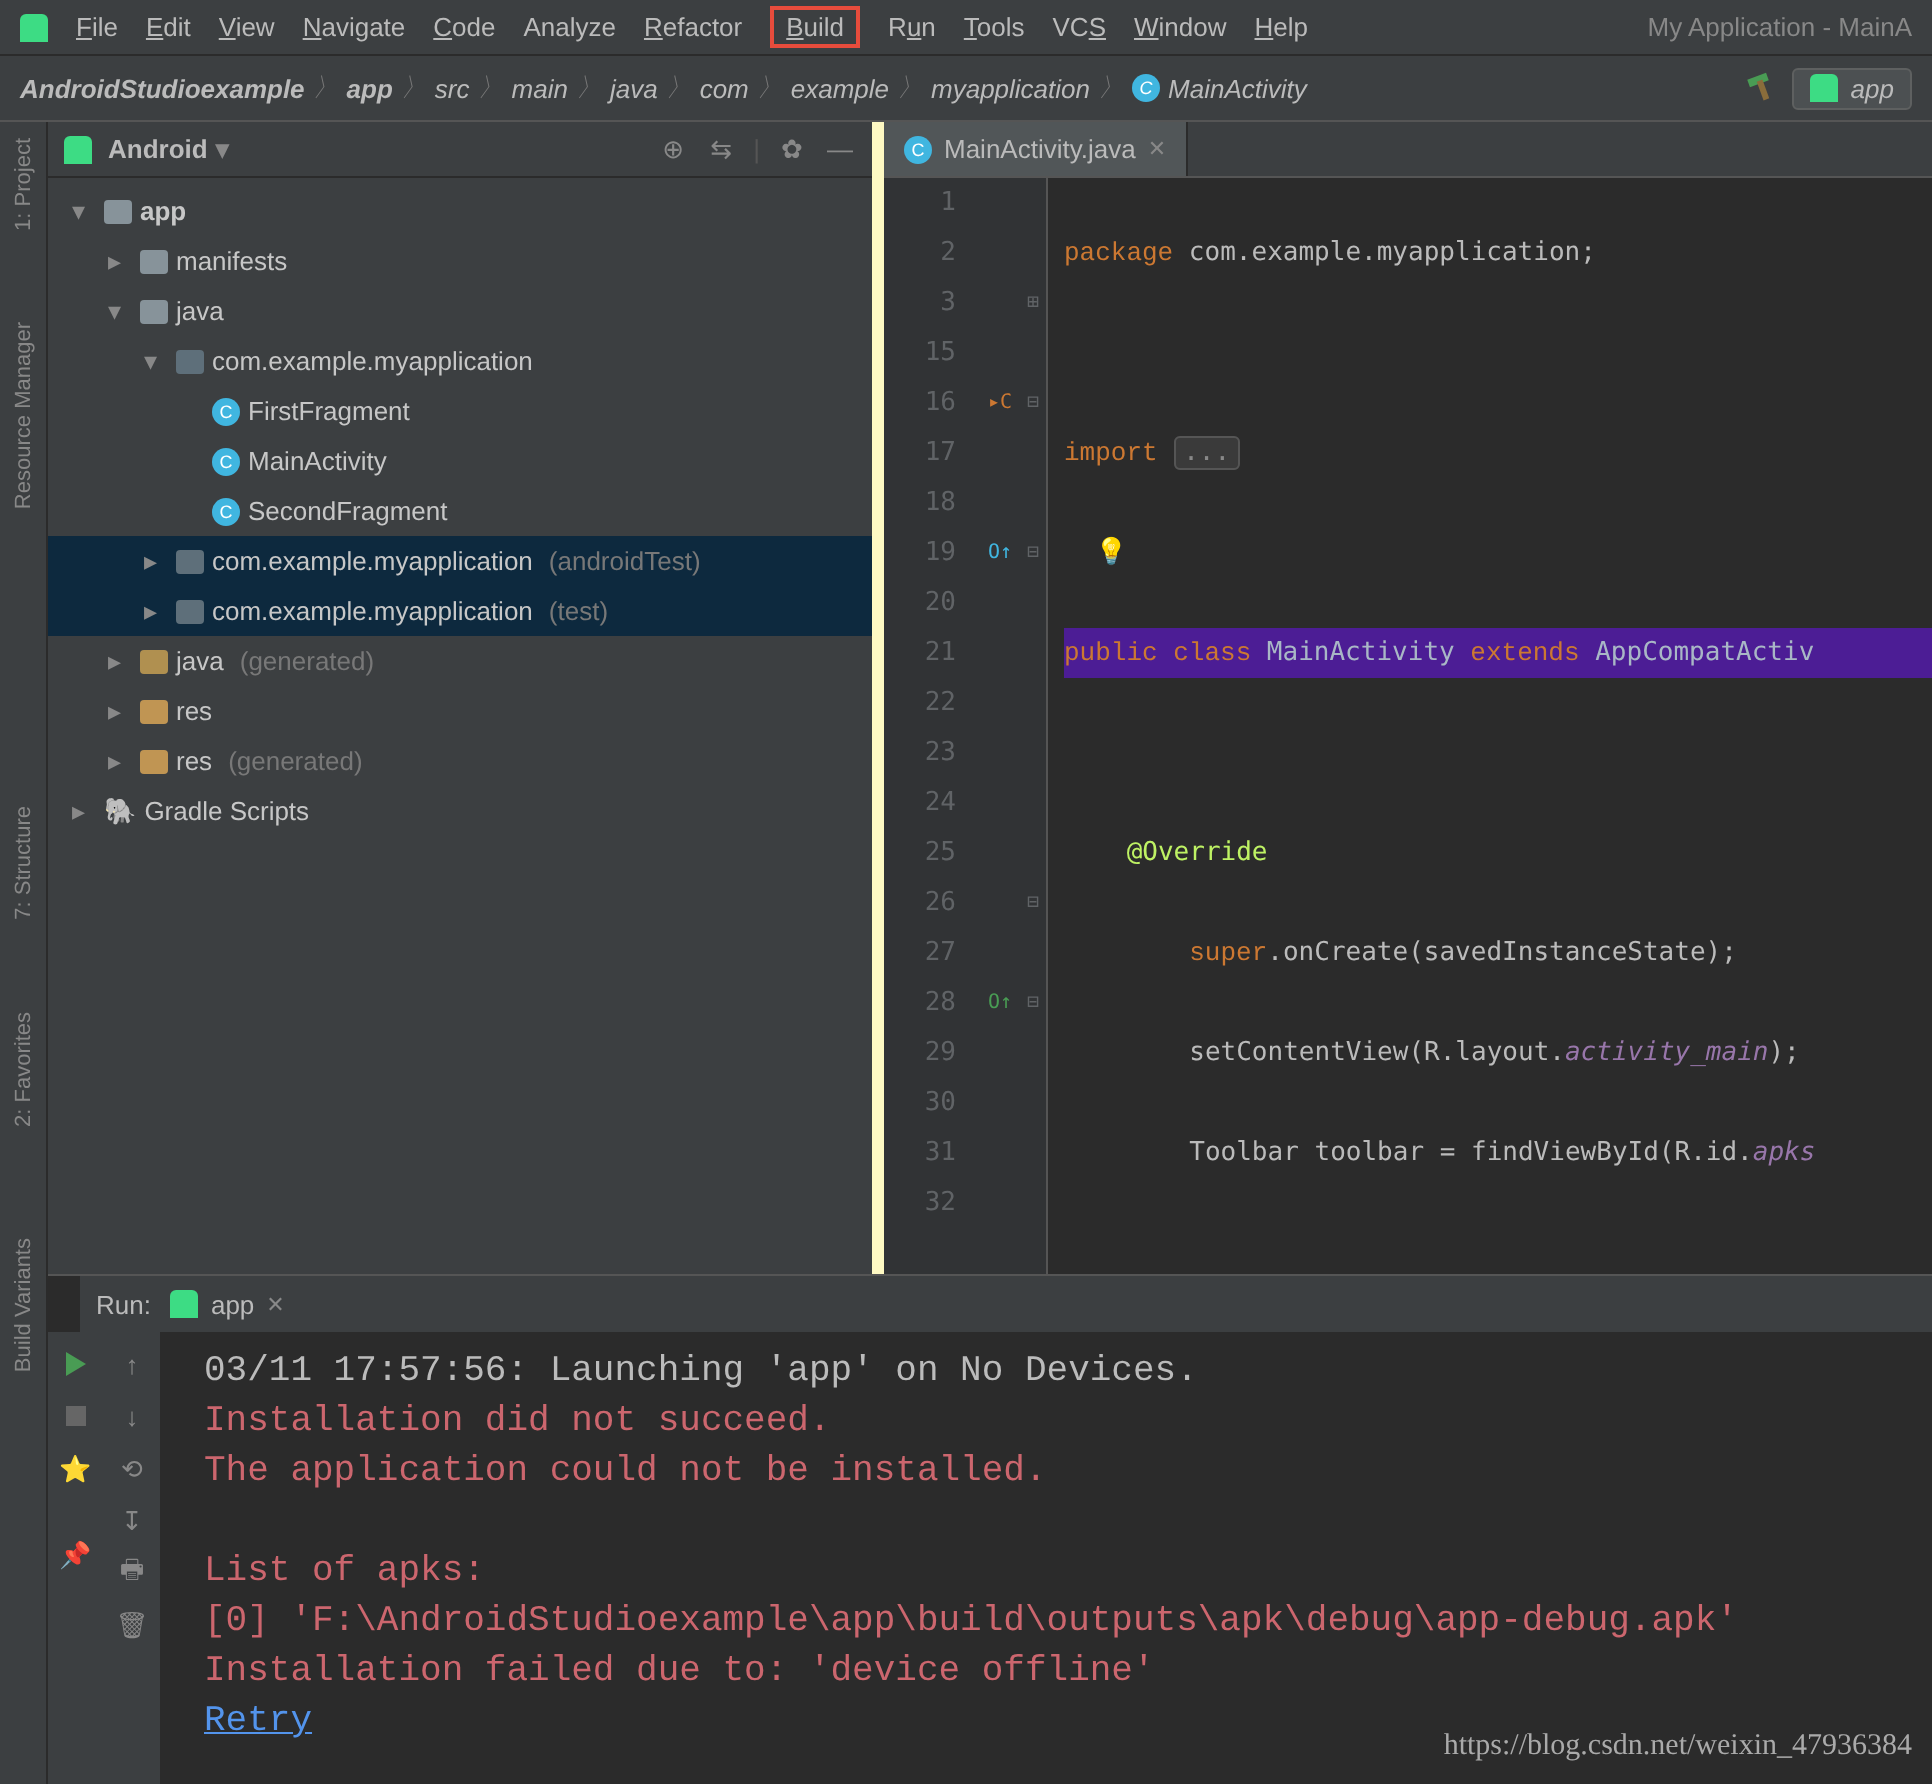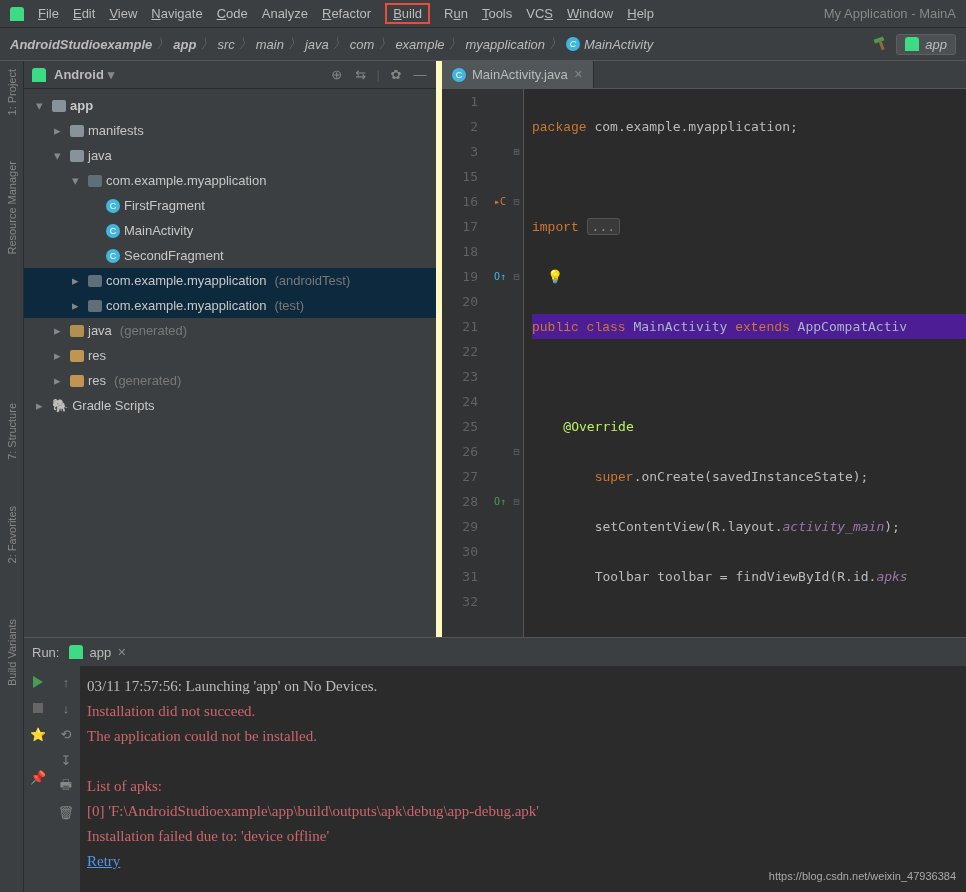--- a/index.html
+++ b/index.html
@@ -274,20 +274,21 @@
   display: flex;
   flex-direction: column;
 }
 .run-tabs {
   height: 28px;
   display: flex;
   align-items: center;
   background: #3c3f41;
   padding-left: 8px;
   gap: 10px;
+  margin-left: 16px;
 }
 .run-tab {
   display: flex;
   align-items: center;
   gap: 6px;
   cursor: pointer;
 }
 .run-body {
   flex: 1;
   display: flex;
@@ -323,34 +324,35 @@
   border-left: 10px solid #499c54;
   border-top: 6px solid transparent;
   border-bottom: 6px solid transparent;
 }
 .stop-icon {
   width: 10px; height: 10px;
   background: #666;
 }
 .console {
   flex: 1;
-  font-family: Liberation Serif, serif;
-  font-size: 15px;
-  padding: 8px 7px;
+  font-family: Liberation Mono, monospace;
+  font-size: 18px;
+  padding: 8px 22px;
   line-height: 25px;
   overflow: hidden;
 }
 .console .err { color: #cc666e; }
 .console .link { color: #5394ec; text-decoration: underline; cursor: pointer; }
 .watermark {
   position: fixed;
   right: 10px;
   bottom: 10px;
   color: #aaa;
-  font-size: 11px;
+  font-size: 15px;
+  font-family: Liberation Serif, serif;
 }
 .dropdown-caret::after {
   content: '▾';
   color: #888;
   margin-left: 4px;
 }
 </style>
 </head>
 <body>
 

